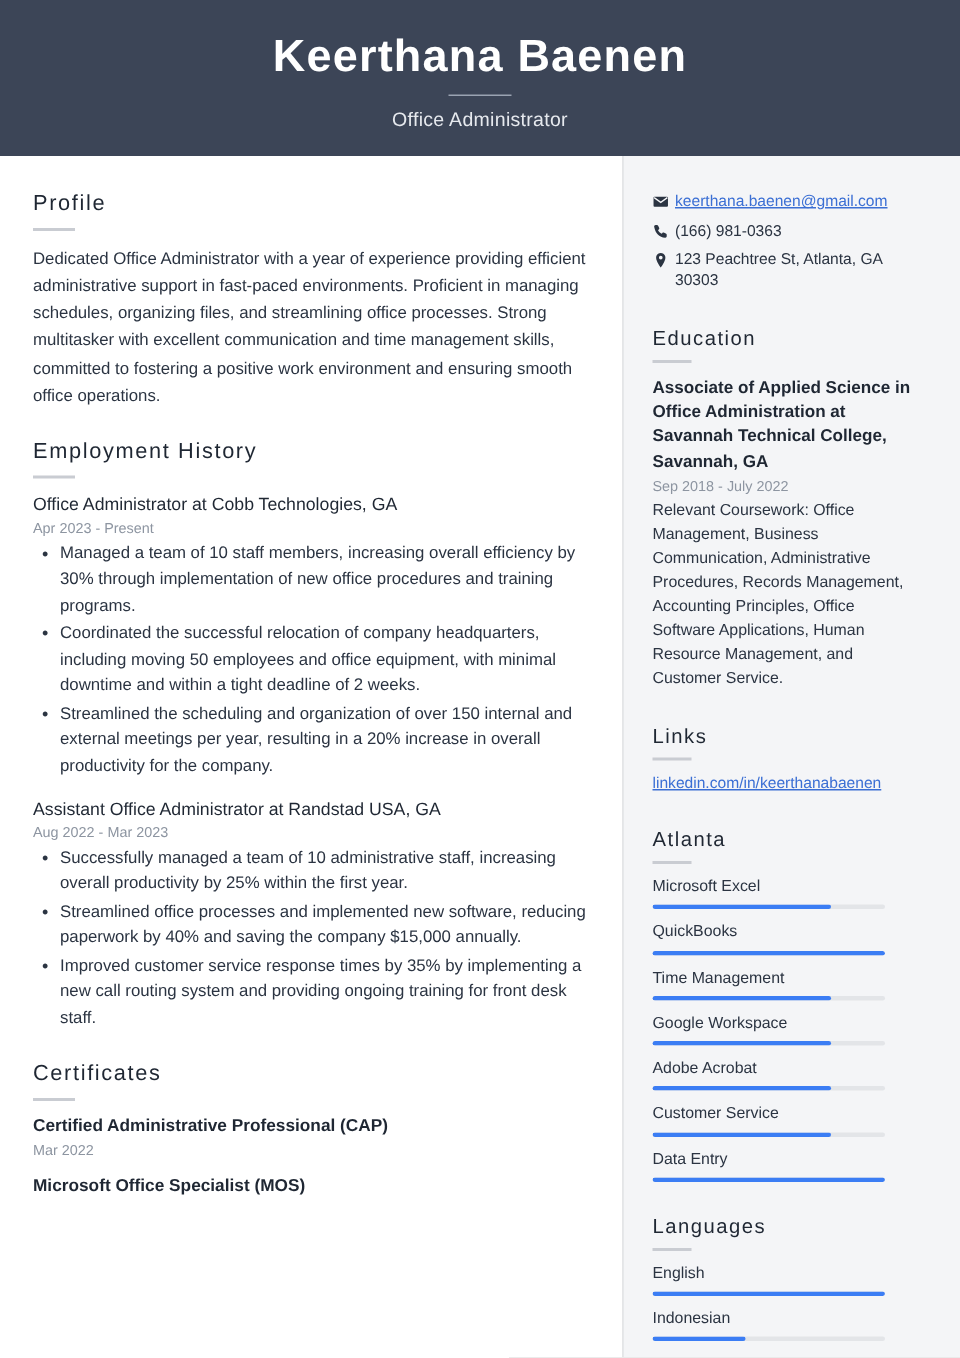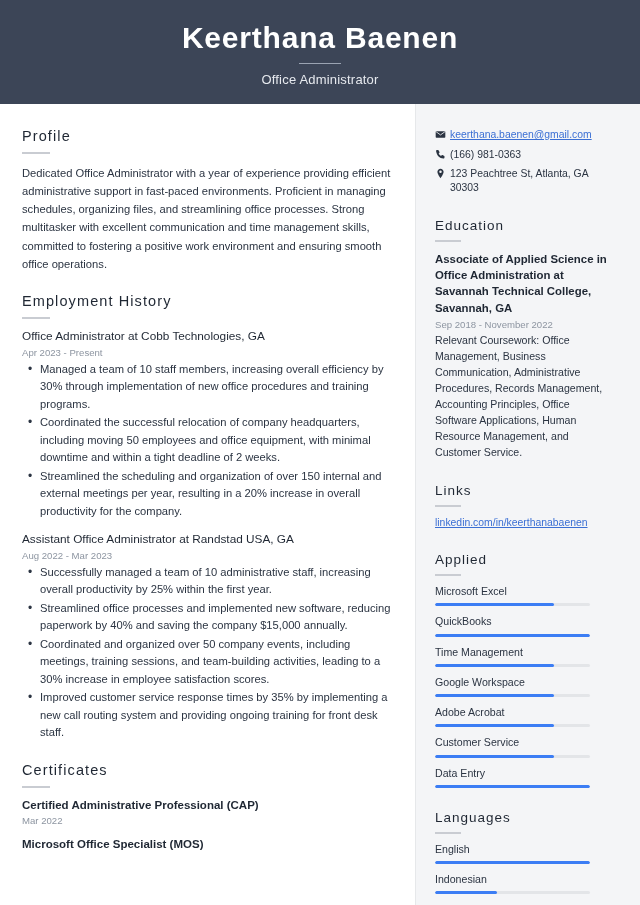--- a/index.html
+++ b/index.html
@@ -256,21 +256,20 @@
                 <li>Coordinated the successful relocation of company headquarters, including moving 50 employees and office equipment, with minimal downtime and within a tight deadline of 2 weeks.</li>
                 <li>Streamlined the scheduling and organization of over 150 internal and external meetings per year, resulting in a 20% increase in overall productivity for the company.</li>
               </ul>
             </div>
             <div class="job">
               <div class="job-title">Assistant Office Administrator at Randstad USA, GA</div>
               <div class="job-dates">Aug 2022 - Mar 2023</div>
               <ul class="bullets">
                 <li>Successfully managed a team of 10 administrative staff, increasing overall productivity by 25% within the first year.</li>
                 <li>Streamlined office processes and implemented new software, reducing paperwork by 40% and saving the company $15,000 annually.</li>
-                <li>Coordinated and organized over 50 company events, including meetings, training sessions, and team-building activities, leading to a 30% increase in employee satisfaction scores.</li>
                 <li>Improved customer service response times by 35% by implementing a new call routing system and providing ongoing training for front desk staff.</li>
               </ul>
             </div>
           </div>
       </div>
 
       <div class="sec">
         <div class="sec-head">Certificates</div>
         <div class="sec-rule"></div>
         <div id="certs-container">
@@ -314,34 +313,34 @@
               </svg>
             </span>
             <span>123 Peachtree St, Atlanta, GA 30303</span>
           </div>
         </div>
 
       <div class="sec-side">
         <div class="sec-head side">Education</div>
         <div class="sec-rule side"></div>
         <div class="edu-title">Associate of Applied Science in Office Administration at Savannah Technical College, Savannah, GA</div>
-        <div class="edu-dates">Sep 2018 - November 2022</div>
+        <div class="edu-dates">Sep 2018 - July 2022</div>
         <div class="edu-desc">Relevant Coursework: Office Management, Business Communication, Administrative Procedures, Records Management, Accounting Principles, Office Software Applications, Human Resource Management, and Customer Service.</div>
       </div>
 
       <div class="sec-side">
         <div class="sec-head side">Links</div>
         <div class="sec-rule side"></div>
         <div id="links-container">
             <a class="side-link" href="#" style="display: block;">linkedin.com/in/keerthanabaenen</a>
           </div>
       </div>
 
       <div class="sec-side">
-        <div class="sec-head side">Applied</div>
+        <div class="sec-head side">Atlanta</div>
         <div class="sec-rule side"></div>
         <div id="skills-container">
             <div class="rate-item">
               <div class="rate-label">Microsoft Excel</div>
               <div class="rate-track">
                 <div class="rate-fill" style="width: 77%;"></div>
               </div>
             </div>
             <div class="rate-item">
               <div class="rate-label">QuickBooks</div>

